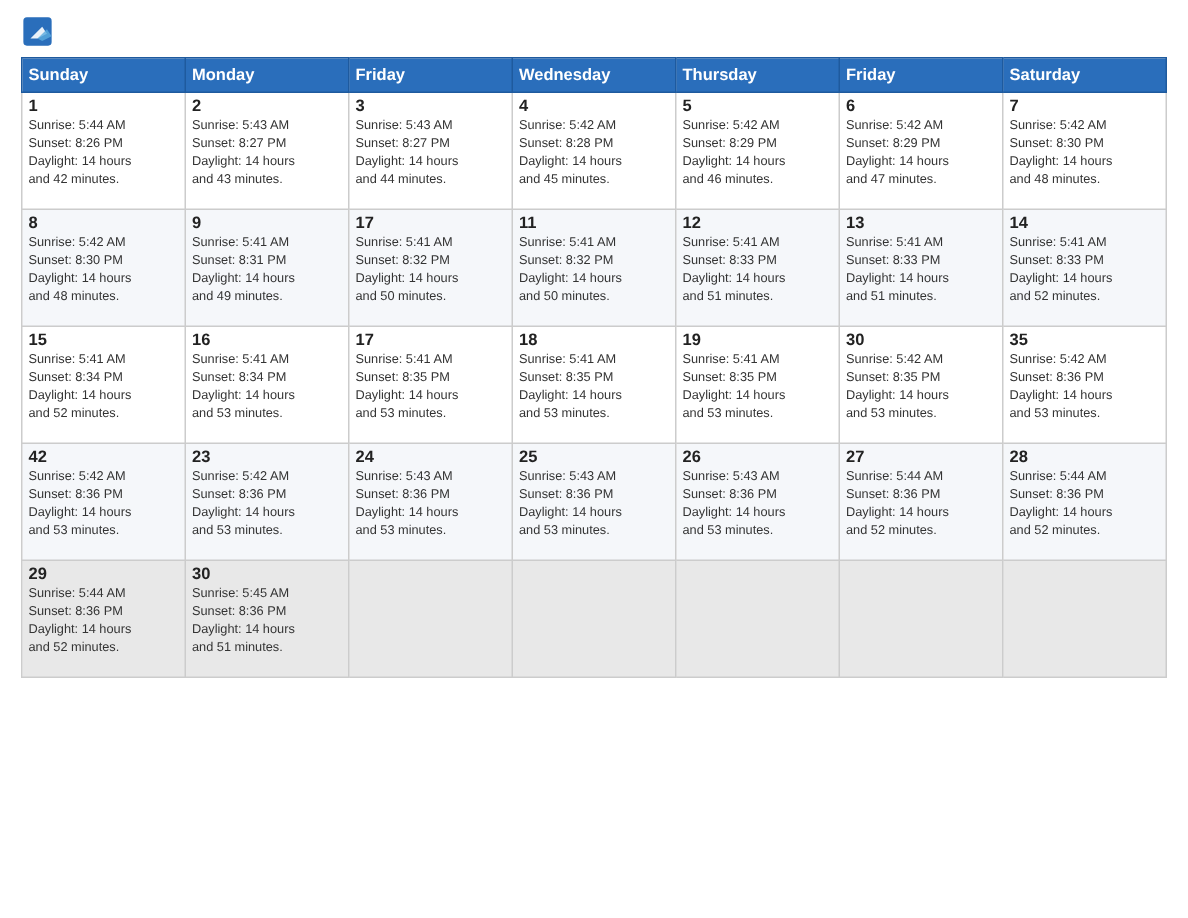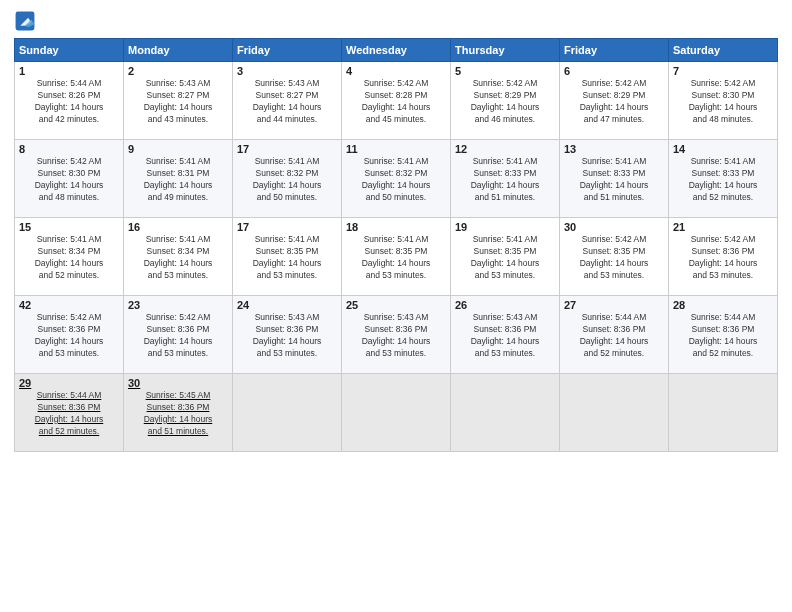--- a/index.html
+++ b/index.html
@@ -73,34 +73,32 @@
       width: calc(100% / 7);
       background: #fff;
       min-height: 78px;
       height: 78px;
     }
     .calendar tr:nth-child(even) td {
       background: #f5f7fa;
     }
     .calendar tr:last-child td {
       background: #ebebeb;
-      text-decoration: underline;
     }
     .day-num {
       font-size: 11px;
       font-weight: bold;
       color: #222;
       display: block;
       margin-bottom: 1px;
     }
     .day-info {
       font-size: 8.5px;
       color: #333;
       line-height: 1.4;
-      text-align: center;
     }
     .empty {
       background: #f0f0f0 !important;
     }
     .last-row td {
       background: #e8e8e8 !important;
     }
   </style>
 </head>
 <body>
@@ -276,21 +274,21 @@
 and 53 minutes.</div>
           </td>
           <td>
             <span class="day-num">30</span>
             <div class="day-info" style="white-space: pre-line;">Sunrise: 5:42 AM
 Sunset: 8:35 PM
 Daylight: 14 hours
 and 53 minutes.</div>
           </td>
           <td>
-            <span class="day-num">21</span>
+            <span class="day-num">35</span>
             <div class="day-info" style="white-space: pre-line;">Sunrise: 5:42 AM
 Sunset: 8:36 PM
 Daylight: 14 hours
 and 53 minutes.</div>
           </td>
         </tr>
         <tr>
           <td>
             <span class="day-num">42</span>
             <div class="day-info" style="white-space: pre-line;">Sunrise: 5:42 AM

